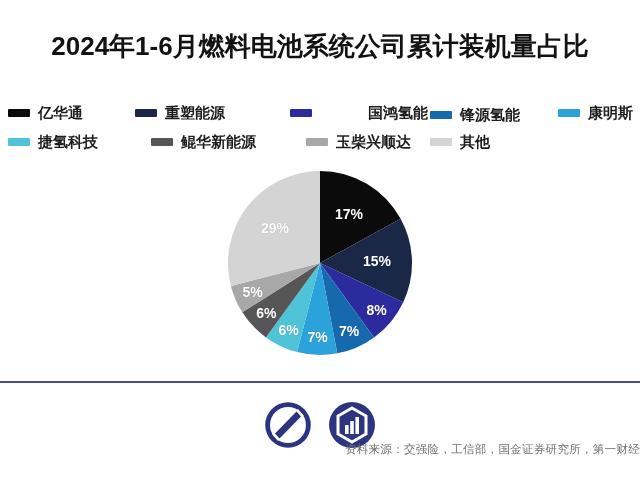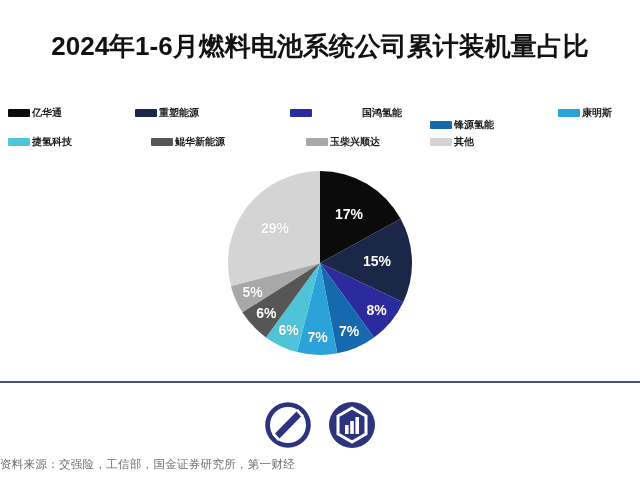--- a/index.html
+++ b/index.html
@@ -21,42 +21,42 @@
     letter-spacing:0px;
     color:#121212;
     line-height:32px;
     white-space:nowrap;
   }
 
   
   .legend{position:absolute;left:0;top:104px;width:640px;height:50px;}
   .leg-item{position:absolute;display:flex;align-items:center;height:18px;}
   .leg-sw{width:22px;height:8px;flex:0 0 22px;border-radius:1px;}
-  .leg-lb{margin-left:2px;font-size:10px;font-weight:700;color:#1c1c1c;white-space:nowrap;line-height:18px;}
+  .leg-lb{margin-left:8px;font-size:15px;font-weight:700;color:#1c1c1c;white-space:nowrap;line-height:18px;}
 
   
   .pie-wrap{position:absolute;left:227px;top:170px;width:186px;height:186px;}
   .pie-svg{display:block;width:186px;height:186px;}
   .pct{
     position:absolute;
     font-size:14px;font-weight:700;color:#ffffff;
     white-space:nowrap;
     transform:translate(-50%,-50%);
     text-shadow:0 0 1px rgba(0,0,0,.25);
   }
 
   
   .divider{position:absolute;left:0;top:381px;width:640px;height:2px;background:#494f8e;}
 
   
   .logos{position:absolute;left:0;top:396px;width:640px;height:58px;display:flex;justify-content:center;align-items:center;gap:12px;}
   .logo{width:52px;height:52px;}
   .source{
-    position:absolute;left:0;top:457px;width:640px;
-    text-align:left;font-size:11.5px;color:#6d6d6d;
+    position:absolute;left:0;top:442px;width:640px;
+    text-align:right;font-size:11.5px;color:#6d6d6d;
     letter-spacing:.3px;white-space:nowrap;
   }
 </style>
 </head>
 <body>
 
 <div class="page">
 
   <div class="title">2024年1-6月燃料电池系统公司累计装机量占比</div>
 
@@ -66,21 +66,21 @@
         <span class="leg-lb">亿华通</span>
       </div>
       <div class="leg-item" style="left: 135px; top: 0px;">
         <span class="leg-sw" style="background: rgb(27, 39, 70);"></span>
         <span class="leg-lb">重塑能源</span>
       </div>
       <div class="leg-item" style="left: 290px; top: 0px; gap: 48px;">
         <span class="leg-sw" style="background: rgb(43, 43, 158);"></span>
         <span class="leg-lb">国鸿氢能</span>
       </div>
-      <div class="leg-item" style="left: 430px; top: 12px;">
+      <div class="leg-item" style="left: 430px; top: 2px;">
         <span class="leg-sw" style="background: rgb(23, 105, 173);"></span>
         <span class="leg-lb">锋源氢能</span>
       </div>
       <div class="leg-item" style="left: 558px; top: 0px;">
         <span class="leg-sw" style="background: rgb(43, 163, 218);"></span>
         <span class="leg-lb">康明斯</span>
       </div>
       <div class="leg-item" style="left: 8px; top: 29px;">
         <span class="leg-sw" style="background: rgb(79, 195, 215);"></span>
         <span class="leg-lb">捷氢科技</span>

